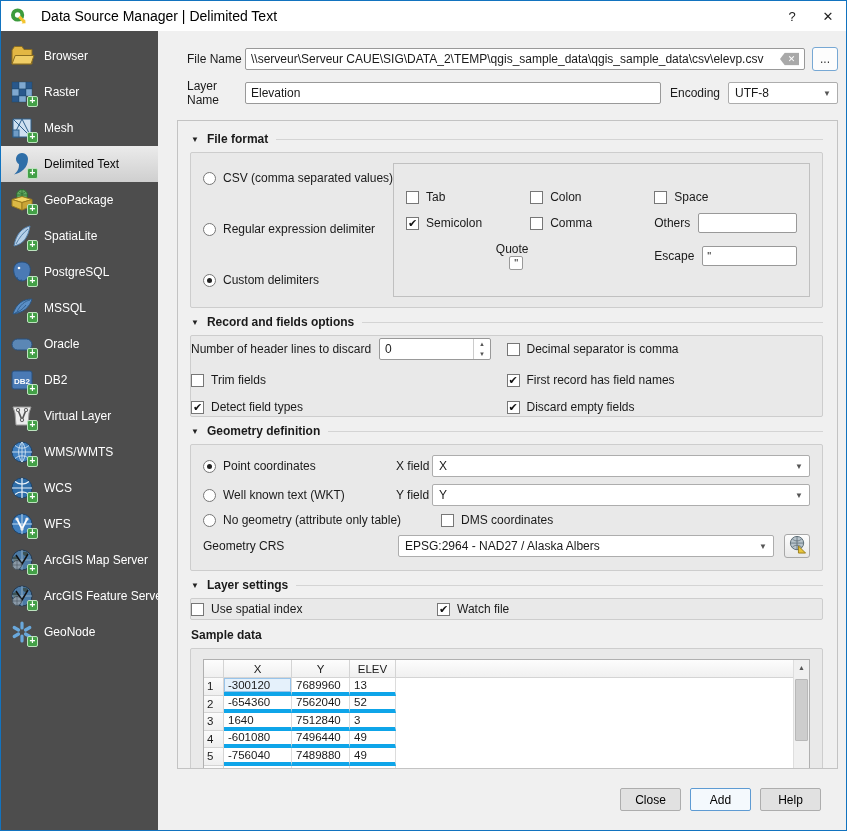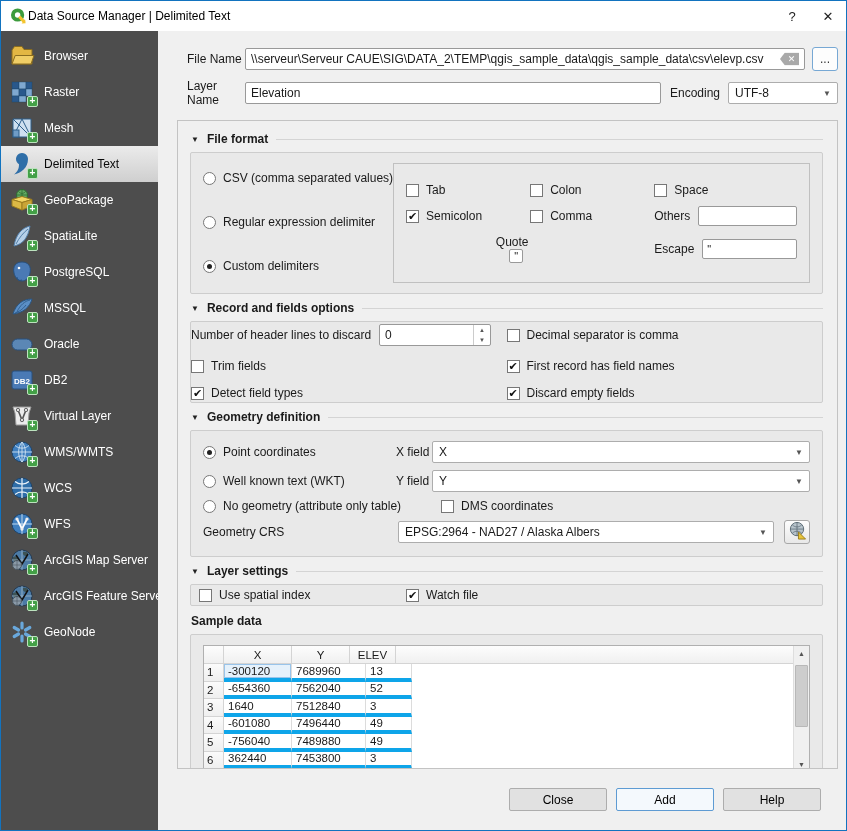--- a/index.html
+++ b/index.html
@@ -6,21 +6,21 @@
   html,body { background:#888; }
   body { font-family:"Liberation Sans", sans-serif; font-size:12px; color:#1a1a1a; }
 
   .window { width:847px; height:831px; border:1px solid #1273bf; background:#f0f0f0;
             display:flex; flex-direction:column; position:relative; }
 
   
   .titlebar { height:30px; background:#ffffff; display:flex; align-items:center;
               padding-left:8px; flex:0 0 30px; }
   .titlebar .qgis-logo { width:18px; height:18px; }
-  .title-text { margin-left:1px; font-size:12px; color:#000; }
+  .title-text { margin-left:14px; font-size:14px; color:#000; }
   .tb-spacer { flex:1; }
   .tb-btn { width:36px; height:30px; display:flex; align-items:center; justify-content:center;
             font-size:13px; color:#222; cursor:default; }
 
   
   .wbody { flex:1; display:flex; min-height:0; }
 
   
   .sidebar { flex:0 0 157px; background:#4d4d4d; padding-top:7px; overflow:hidden; }
   .side-item { height:36px; display:flex; align-items:center; color:#fff; padding-left:8px; }
@@ -74,21 +74,21 @@
            background:#fff; position:relative; }
   .radio.checked::after { content:""; position:absolute; inset:3px; border-radius:50%; background:#222; }
   .cb { width:13px; height:13px; flex:0 0 13px; border:1px solid #777; background:#fff;
         display:flex; align-items:center; justify-content:center; }
   .cb.checked::after { content:"✔"; font-size:11px; color:#111; line-height:11px; }
 
   
   .ff-wrap { display:flex; }
   .radio-col { flex:0 0 178px; display:flex; flex-direction:column; justify-content:space-between;
                padding:8px 0 10px 0; }
-  .delim-box { flex:1; border:1px solid #c0c0c0; padding:19px 12px; display:grid;
+  .delim-box { flex:1; border:1px solid #c0c0c0; padding:26px 12px; display:grid;
                grid-template-columns:1fr 1fr 1.15fr; row-gap:9px; align-items:center; }
   .mini-input { height:20px; background:#fff; border:1px solid #999; border-radius:2px;
                 display:flex; align-items:center; padding:0 4px; font-size:11px; }
   .delim-box .grow { flex:1; margin-left:8px; }
 
   
   .rec-grid { display:grid; grid-template-columns:1fr 1fr; row-gap:13px; padding:2px 0; }
   .spinbox { display:flex; width:112px; height:22px; border:1px solid #999; border-radius:2px;
              background:#fff; margin-left:8px; }
   .spin-val { flex:1; display:flex; align-items:center; padding-left:5px; }
@@ -101,50 +101,50 @@
   .g-left { flex:0 0 193px; }
   .fld-lbl { flex:0 0 36px; }
   .geo-row .combo { flex:1; }
   .dms-indent { margin-left:40px; }
   .crs-lbl { flex:0 0 195px; }
   .crs-btn { flex:0 0 26px; height:24px; margin-left:6px; background:linear-gradient(#fdfdfd,#e8e8e8);
              border:1px solid #a8a8a8; border-radius:3px; display:flex; align-items:center; justify-content:center; }
   .crs-btn svg { width:19px; height:19px; }
 
   
-  .ls-grid { display:grid; grid-template-columns:207px 207px 1fr; padding:3px 8px; }
+  .ls-grid { display:grid; grid-template-columns:207px 207px 1fr; padding:3px 0;gap:39px; }
 
   
   .table-area { height:128px; background:#fff; border:1px solid #b0b0b0; position:relative;
                 overflow:hidden; font-size:11.5px; }
   .thead-row { display:flex; height:18px; background:linear-gradient(#fdfdfd,#f0f0f0);
                border-bottom:1px solid #d4d4d4; }
   .th { display:flex; align-items:center; justify-content:center; border-right:1px solid #d4d4d4; }
   .th.c0 { width:20px; } .th.c1 { width:68px; } .th.c2 { width:58px; } .th.c3 { width:46px; }
   .th.cfill { flex:1; border-right:none; }
   .trow { display:flex; height:17.5px; }
   .rownum { width:20px; background:linear-gradient(#fbfbfb,#efefef); border-right:1px solid #d4d4d4;
             border-bottom:1px solid #d4d4d4; display:flex; align-items:center; padding-left:3px; }
   .cell { border-right:1px solid #dcdcdc; border-bottom:4px solid #0ea5e9; display:flex;
           align-items:center; padding-left:4px; }
-  .cell.c1 { width:68px; } .cell.c2 { width:74px; } .cell.c3 { width:46px; }
+  .cell.c1 { width:68px; } .cell.c2 { width:58px; } .cell.c3 { width:46px; }
   .cell.current { background:#e5f1fb; box-shadow:inset 0 0 0 1px #99c4ea; }
 
   .vscroll { position:absolute; top:0; right:0; bottom:0; width:16px; background:#f0f0f0;
              border-left:1px solid #dedede; display:flex; flex-direction:column; }
   .vs-arrow { height:15px; display:flex; align-items:center; justify-content:center;
               font-size:7px; color:#555; }
   .vs-track { flex:1; position:relative; }
   .vs-thumb { position:absolute; top:4px; left:1px; right:1px; height:62px;
               background:#cdcdcd; border:1px solid #b8b8b8; border-radius:1px; }
 
   
   .footer { flex:0 0 61px; display:flex; align-items:center; justify-content:flex-end;
             gap:9px; padding-right:17px; }
-  .btn { width:98px; height:23px; background:#e1e1e1; border:1px solid #adadad; border-radius:2px;
+  .btn { width:61px; height:23px; background:#e1e1e1; border:1px solid #adadad; border-radius:2px;
          display:flex; align-items:center; justify-content:center; font-size:12px; color:#000; }
   .btn.default { background:#f4f9fd; border:1px solid #5e9bd3; }
 </style>
 </head>
 <body>
 
 <div class="window">
 
   <div class="titlebar">
     <span class="qgis-logo">

